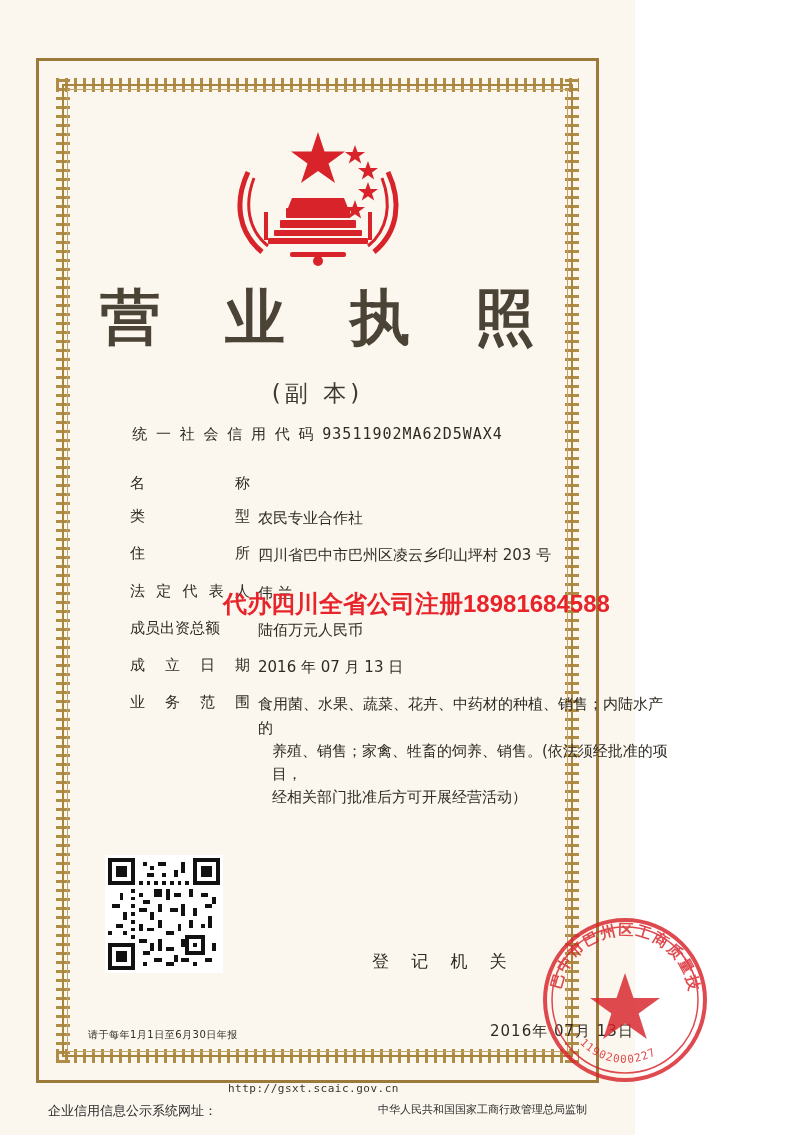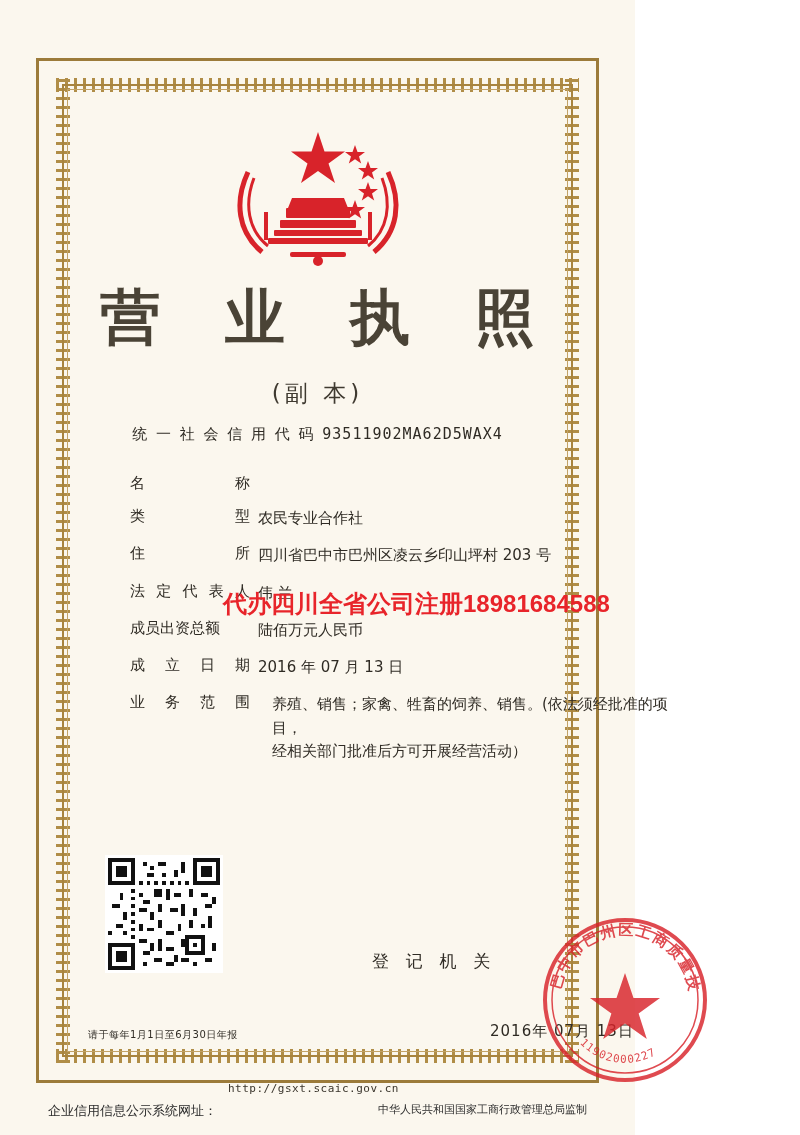--- a/index.html
+++ b/index.html
@@ -177,21 +177,21 @@
     display: block;
     width: 112px;
     height: 112px;
   }
 
   
   .registry {
     position: absolute;
     left: 372px;
     top: 950px;
-    font-family: Liberation Sans, sans-serif;
+    font-family: Liberation Mono, monospace;
     font-size: 17px;
     letter-spacing: 6px;
     color: #2f2b24;
   }
   .issue-date {
     position: absolute;
     left: 490px;
     top: 1022px;
     font-family: "DejaVu Sans", sans-serif;
     font-size: 15px;
@@ -361,20 +361,21 @@
     </div>
 
     <div class="field-row">
       <div class="field-label">
         <span>业</span>
         <span>务</span>
         <span>范</span>
         <span>围</span>
       </div>
       <div class="field-value">
+        <span class="line">食用菌、水果、蔬菜、花卉、中药材的种植、销售；内陆水产的</span>
         <span class="line indent">养殖、销售；家禽、牲畜的饲养、销售。(依法须经批准的项目，</span>
         <span class="line indent">经相关部门批准后方可开展经营活动）</span>
       </div>
     </div>
 
   </div>
 
   <div class="ad-text">代办四川全省公司注册18981684588</div>
 
   <div class="qr">

